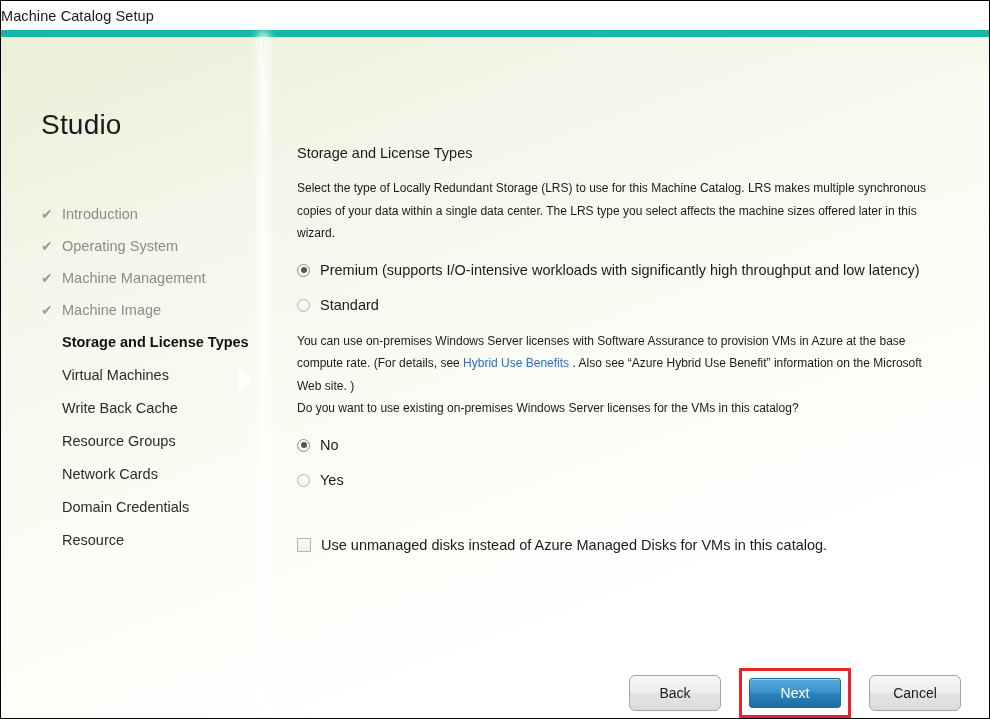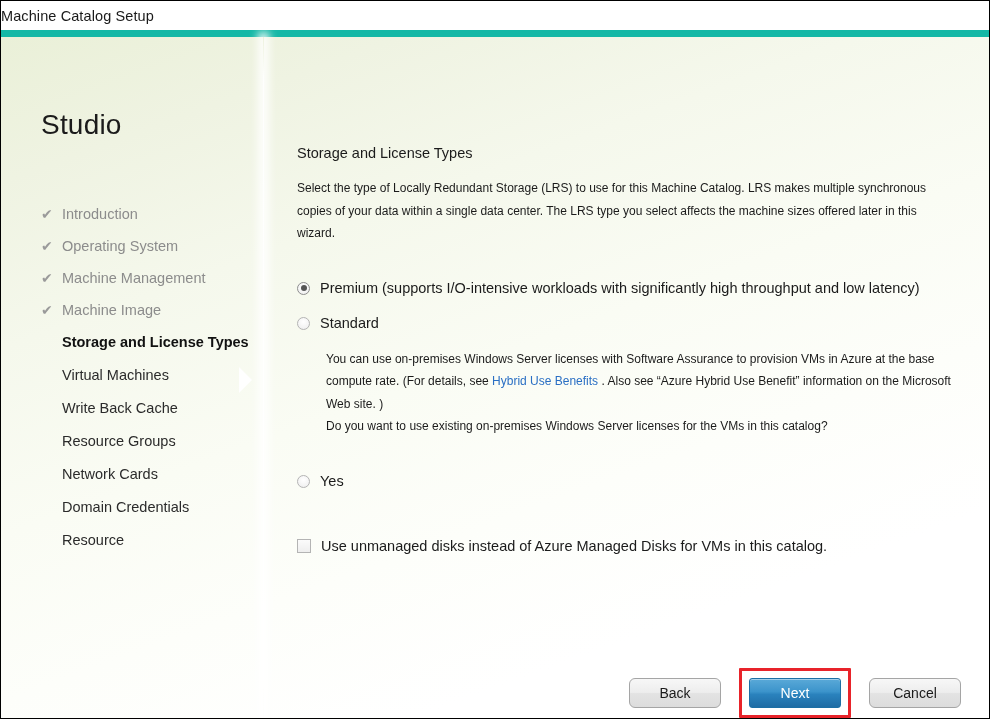--- a/index.html
+++ b/index.html
@@ -138,29 +138,29 @@
     font-size: 14.5px;
     color: #1b1b1b;
   }
   .para {
     margin-top: 16px;
     font-size: 12px;
     line-height: 22.5px;
     color: #1b1b1b;
     width: 632px;
   }
-  .para.tight { margin-top: 14px; margin-left: 29px; }
+  .para.tight { margin-top: 14px; }
   .para .nowrap-line { display: block; }
   a.inline-link {
     color: #2a6fc4;
     text-decoration: none;
   }
 
   
-  .options { margin-top: 33px; }
+  .options { margin-top: 15px; }
   .opt-row {
     display: flex;
     align-items: flex-start;
     margin-bottom: 14px;
   }
   .radio {
     flex: 0 0 13px;
     width: 13px;
     height: 13px;
     margin-top: 4px;
@@ -219,21 +219,21 @@
   }
   .btn-row {
     position: absolute;
     right: 28px;
     top: 8px;
     display: flex;
     align-items: center;
   }
   .btn {
     width: 92px;
-    height: 30px;
+    height: 36px;
     font-size: 14px;
     color: #1b1b1b;
     box-sizing: border-box;
     border: 1px solid #a5a5a5;
     border-radius: 6px;
     background: linear-gradient(to bottom, #f7f7f7 0%, #ededed 48%, #e3e3e3 52%, #dcdcdc 100%);
     display: flex;
     align-items: center;
     justify-content: center;
     font-family: "Liberation Sans", sans-serif;
@@ -341,20 +341,24 @@
             <span class="opt-label">Standard</span>
           </div>
         </div>
 
       <div class="para tight">
         <span>You can use on-premises Windows Server licenses with Software Assurance to provision VMs in Azure at the base compute rate. (For details, see </span><a class="inline-link" href="#">Hybrid Use Benefits</a><span> . Also see “Azure Hybrid Use Benefit” information on the Microsoft Web site. )</span>
         <span class="nowrap-line">Do you want to use existing on-premises Windows Server licenses for the VMs in this catalog?</span>
       </div>
 
       <div class="options">
+          <div class="opt-row">
+            <span class="radio checked"></span>
+            <span class="opt-label">No</span>
+          </div>
           <div class="opt-row">
             <span class="radio"></span>
             <span class="opt-label">Yes</span>
           </div>
         </div>
 
       <div class="checkbox-row">
         <span class="checkbox"></span>
         <span class="opt-label">Use unmanaged disks instead of Azure Managed Disks for VMs in this catalog.</span>
       </div>

